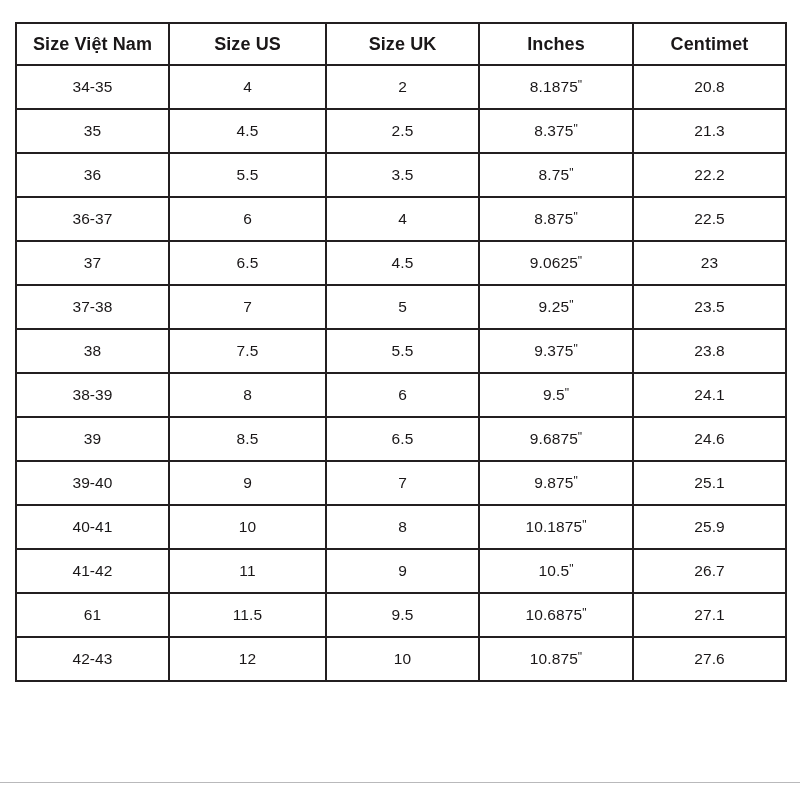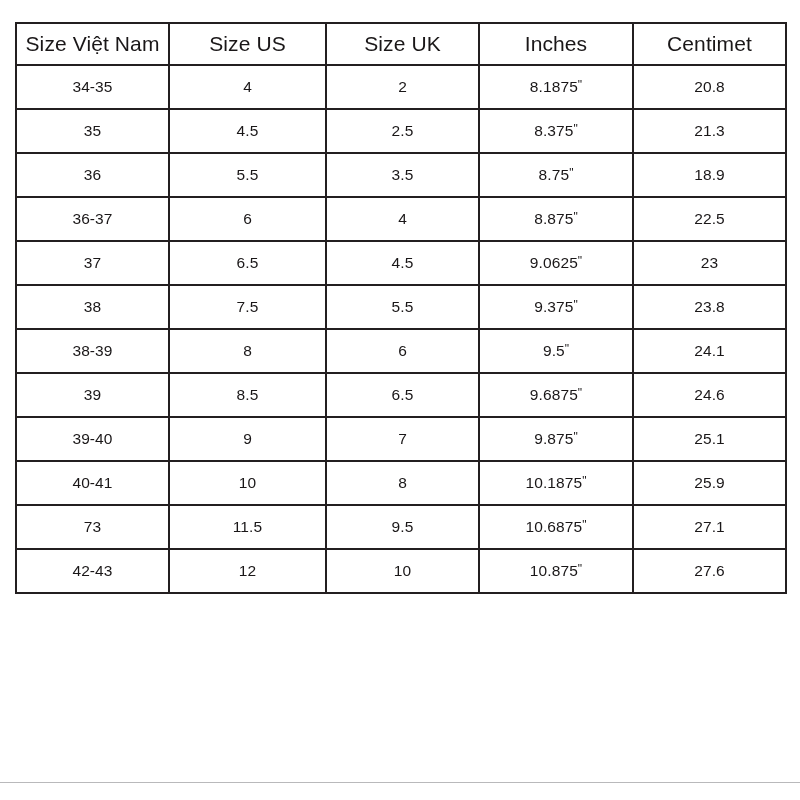--- a/index.html
+++ b/index.html
@@ -54,22 +54,22 @@
   #size-chart-table td {
     border: 2px solid #231f20;
     text-align: center;
     vertical-align: middle;
     color: #1a1718;
     padding: 0;
   }
 
   #size-chart-table thead th {
     height: 40px;
-    font-size: 21px;
-    font-weight: normal;
+    font-size: 18px;
+    font-weight: bold;
     letter-spacing: 0.1px;
     border-radius: 17px;
   }
 
   #size-chart-table tbody td {
     height: 42px;
     font-size: 15.5px;
     font-weight: normal;
     letter-spacing: 0.1px;
   }
@@ -116,37 +116,44 @@
           <td>4.5</td>
           <td>2.5</td>
           <td><span>8.375</span><span class="inch-mark">"</span></td>
           <td>21.3</td>
         </tr>
         <tr>
           <td>36</td>
           <td>5.5</td>
           <td>3.5</td>
           <td><span>8.75</span><span class="inch-mark">"</span></td>
-          <td>18.9</td>
+          <td>22.2</td>
         </tr>
         <tr>
           <td>36-37</td>
           <td>6</td>
           <td>4</td>
           <td><span>8.875</span><span class="inch-mark">"</span></td>
           <td>22.5</td>
         </tr>
         <tr>
           <td>37</td>
           <td>6.5</td>
           <td>4.5</td>
           <td><span>9.0625</span><span class="inch-mark">"</span></td>
           <td>23</td>
         </tr>
         <tr>
+          <td>37-38</td>
+          <td>7</td>
+          <td>5</td>
+          <td><span>9.25</span><span class="inch-mark">"</span></td>
+          <td>23.5</td>
+        </tr>
+        <tr>
           <td>38</td>
           <td>7.5</td>
           <td>5.5</td>
           <td><span>9.375</span><span class="inch-mark">"</span></td>
           <td>23.8</td>
         </tr>
         <tr>
           <td>38-39</td>
           <td>8</td>
           <td>6</td>
@@ -168,21 +175,28 @@
           <td>25.1</td>
         </tr>
         <tr>
           <td>40-41</td>
           <td>10</td>
           <td>8</td>
           <td><span>10.1875</span><span class="inch-mark">"</span></td>
           <td>25.9</td>
         </tr>
         <tr>
-          <td>73</td>
+          <td>41-42</td>
+          <td>11</td>
+          <td>9</td>
+          <td><span>10.5</span><span class="inch-mark">"</span></td>
+          <td>26.7</td>
+        </tr>
+        <tr>
+          <td>61</td>
           <td>11.5</td>
           <td>9.5</td>
           <td><span>10.6875</span><span class="inch-mark">"</span></td>
           <td>27.1</td>
         </tr>
         <tr>
           <td>42-43</td>
           <td>12</td>
           <td>10</td>
           <td><span>10.875</span><span class="inch-mark">"</span></td>

